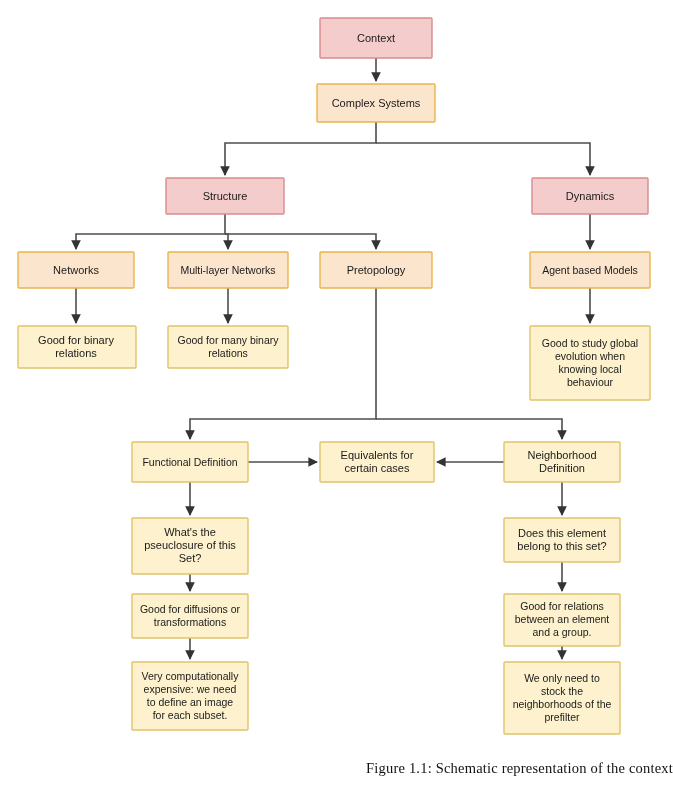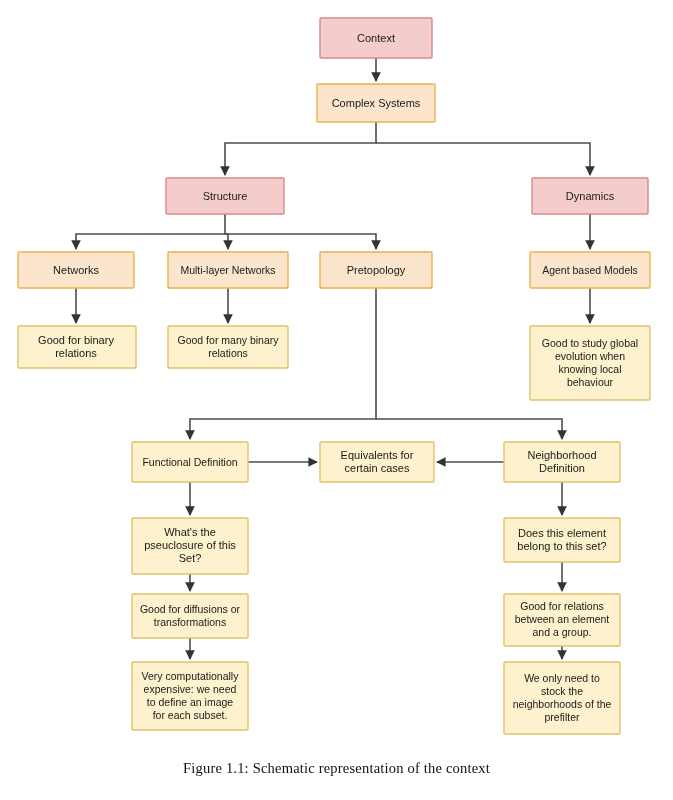--- a/index.html
+++ b/index.html
@@ -55,21 +55,21 @@
   .edge {
     stroke: #4d4d4d;
     stroke-width: 1.6px;
     fill: none;
   }
   .caption {
     position: absolute;
     left: 0;
     top: 760px;
     width: 673px;
-    text-align: center;
+    text-align: right;
     font-family: "Liberation Serif", serif;
     font-size: 14.5px;
     color: #111111;
     letter-spacing: 0.2px;
   }
 </style>
 </head>
 <body>
 
 <div id="figure-root">

